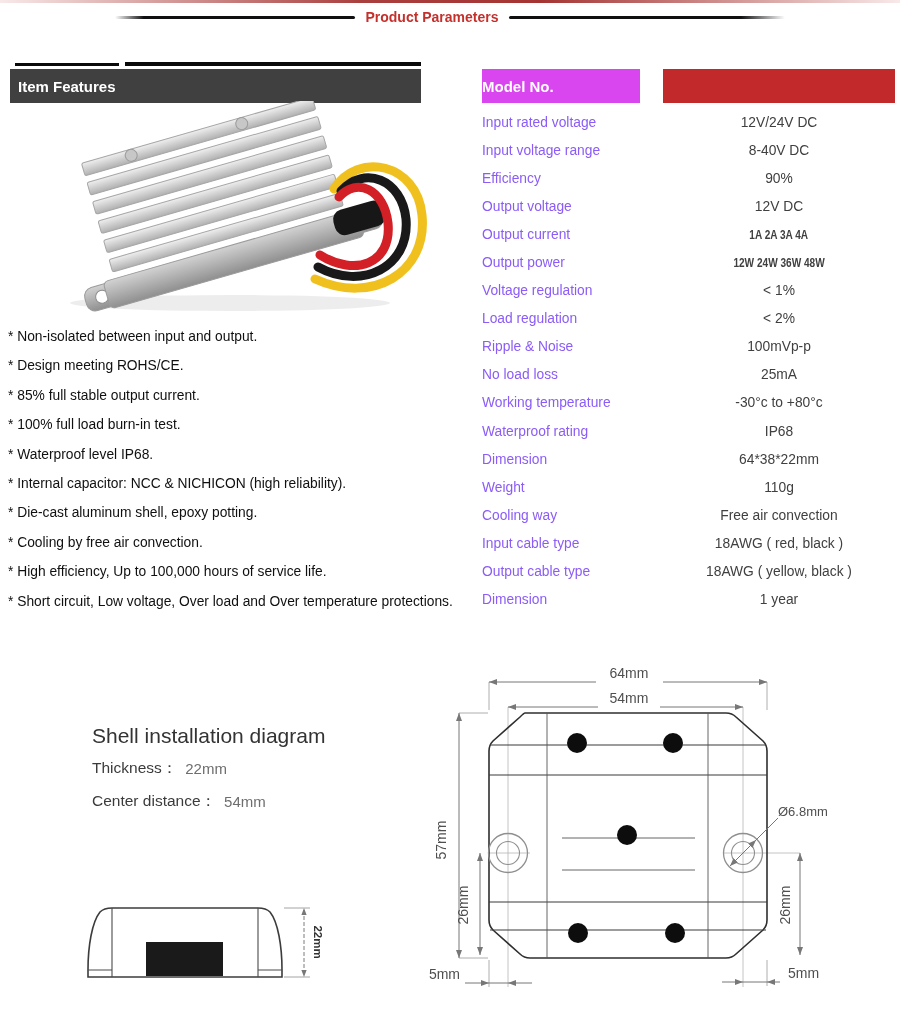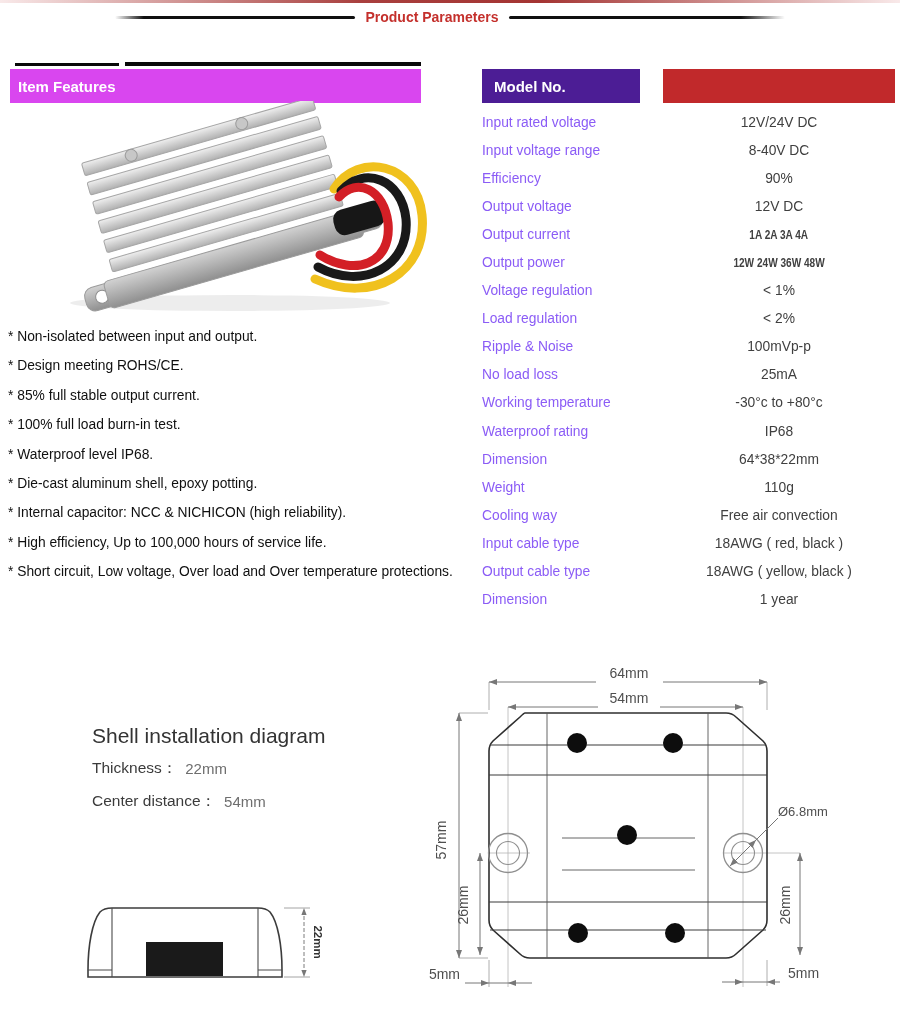--- a/index.html
+++ b/index.html
@@ -16,24 +16,24 @@
 
   
   .title-row{position:absolute;top:9px;left:0;width:900px;display:flex;align-items:center;justify-content:center;gap:10px;}
   .hline{height:3px;border-radius:2px;}
   .hline.left{width:240px;background:linear-gradient(90deg,rgba(0,0,0,0) 0,#101010 12%,#101010 100%);}
   .hline.right{width:276px;background:linear-gradient(90deg,#101010 0,#101010 84%,rgba(0,0,0,0) 100%);}
   .page-title{font-size:14px;font-weight:bold;color:#c4302c;white-space:nowrap;}
 
   
   .bar{position:absolute;top:69px;height:34px;display:flex;align-items:center;}
-  .bar-black{left:10px;width:411px;background:#d946ef;color:#fff;font-size:15px;font-weight:bold;padding-left:8px;box-sizing:border-box;}
+  .bar-black{left:10px;width:411px;background:#404040;color:#fff;font-size:15px;font-weight:bold;padding-left:8px;box-sizing:border-box;}
   .bar-frag1{position:absolute;left:15px;top:63px;width:104px;height:3px;background:#0a0a0a;}
   .bar-frag2{position:absolute;left:125px;top:62px;width:296px;height:4px;background:#0a0a0a;}
-  .bar-red-label{left:482px;width:158px;background:#4c1d95;color:#fff;font-size:15px;font-weight:bold;padding-left:12px;box-sizing:border-box;}
+  .bar-red-label{left:482px;width:158px;background:#d946ef;color:#fff;font-size:15px;font-weight:bold;padding-left:0;box-sizing:border-box;}
   .bar-red-plain{left:663px;width:232px;background:#c1292b;}
 
   
   .photo{position:absolute;left:30px;top:101px;width:400px;height:214px;}
 
   
   .features{position:absolute;left:8px;top:322px;width:452px;}
   .feature{font-size:13.8px;line-height:29.4px;color:#101010;padding-left:13px;text-indent:-13px;}
 
   
@@ -108,22 +108,23 @@
     <path d="M290,154 C325,176 362,163 358,122 C354,88 327,76 309,96" stroke="#d31f26" stroke-width="9"></path>
   </g>
 </svg>
 
 <div class="features">
     <div class="feature">* Non-isolated between input and output.</div>
     <div class="feature">* Design meeting ROHS/CE.</div>
     <div class="feature">* 85% full stable output current.</div>
     <div class="feature">* 100% full load burn-in test.</div>
     <div class="feature">* Waterproof level IP68.</div>
+    <div class="feature">* Internal capacitor: NCC &amp; NICHICON (high reliability).</div>
     <div class="feature">* Die-cast aluminum shell, epoxy potting.</div>
-    <div class="feature">* Internal capacitor: NCC &amp; NICHICON (high reliability).</div>
+    <div class="feature">* Cooling by free air convection.</div>
     <div class="feature">* High efficiency, Up to 100,000 hours of service life.</div>
     <div class="feature">* Short circuit, Low voltage, Over load and Over temperature protections.</div>
   </div>
 
 <div class="specs">
     <div class="spec-row">
     <div class="lbl">Input rated voltage</div>
     <div class="val"><span class="vtext">12V/24V DC</span></div>
   </div>
     <div class="spec-row">

